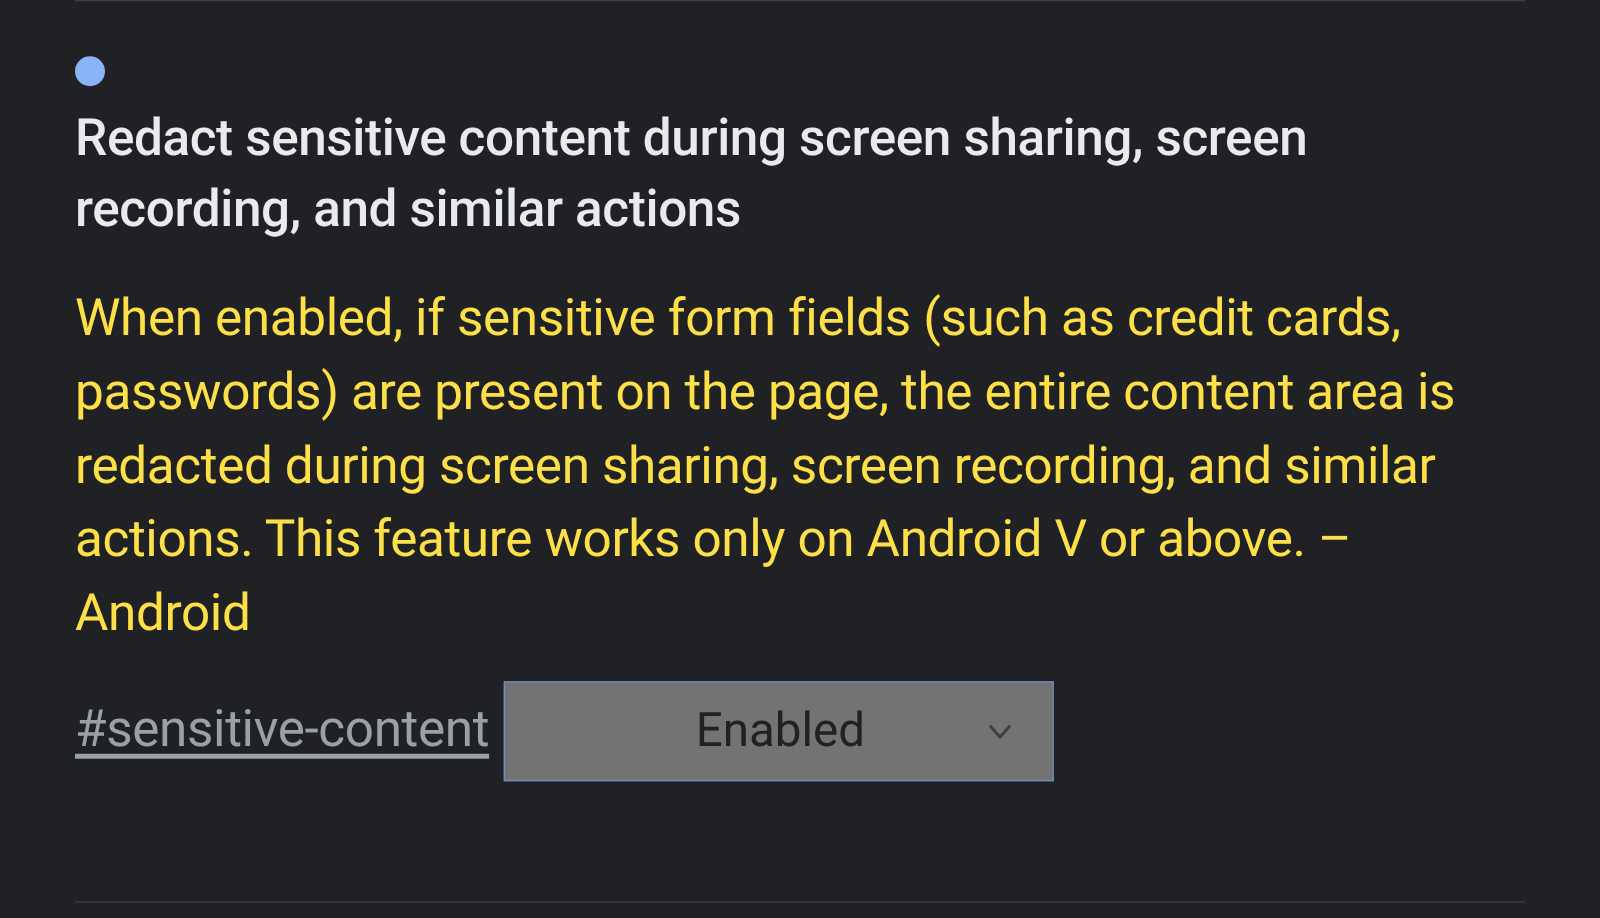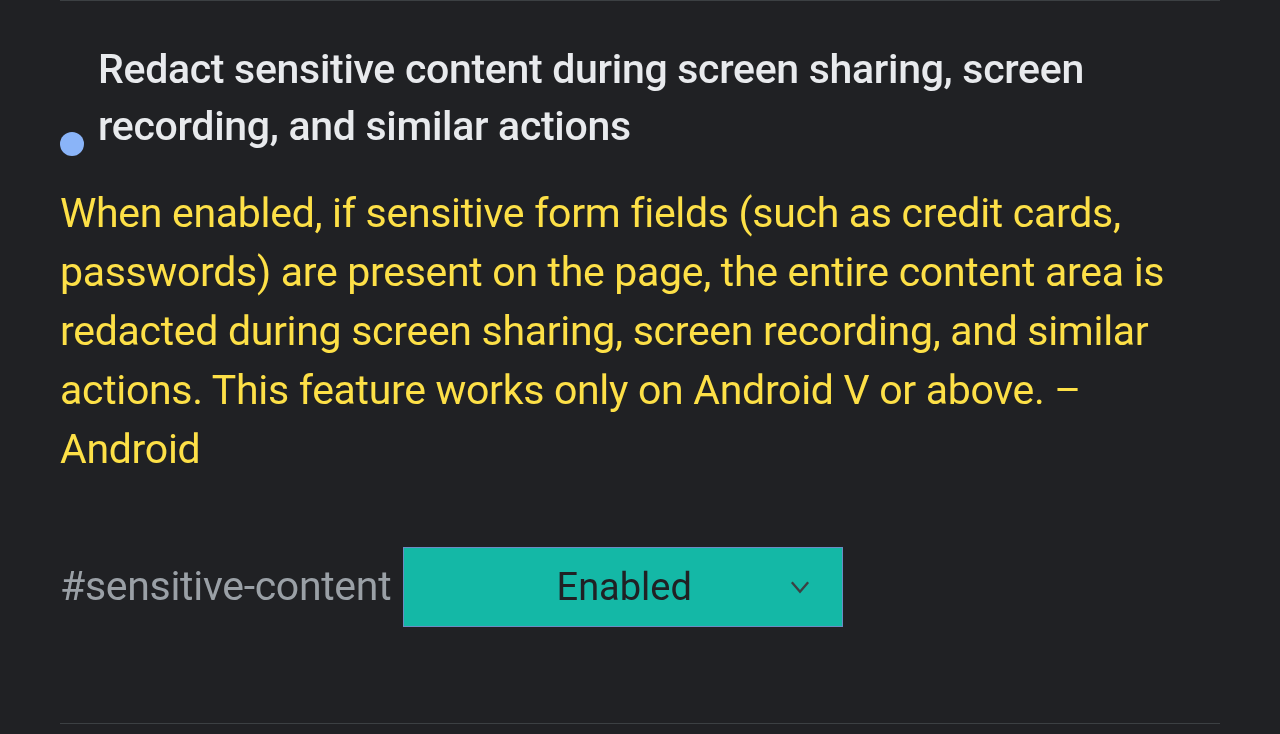--- a/index.html
+++ b/index.html
@@ -23,23 +23,24 @@
     }
     .divider-bottom {
       border-top: 1px solid #3c4043;
       margin-top: 45px;
     }
     .flag-item {
       max-width: 1160px;
     }
     .flag-header {
       display: flex;
-      align-items: flex-end;
+      align-items: flex-start;
       gap: 14px;
       margin-bottom: 28px;
+      flex-direction: column;
     }
     .status-dot {
       width: 24px;
       height: 24px;
       background-color: #8ab4f8;
       border-radius: 50%;
       flex-shrink: 0;
       margin-top: 4px;
     }
     .flag-title {
@@ -54,38 +55,38 @@
       font-size: 41px;
       font-weight: 400;
       line-height: 1.44;
       margin-bottom: 24px;
       letter-spacing: -0.3px;
     }
     .flag-hash {
       color: #9aa0a6;
       font-size: 41px;
       font-weight: 400;
+      text-decoration: underline;
       text-underline-offset: 6px;
       display: inline-block;
       margin-bottom: 68px;
       letter-spacing: -0.3px;
       cursor: pointer;
     }
     .dropdown {
       display: inline-flex;
       align-items: center;
       justify-content: space-between;
-      background-color: #14b8a6;
+      background-color: #737373;
       border: 1px solid #6b8cc4;
       width: 440px;
       height: 80px;
       padding: 0 28px 0 28px;
       cursor: pointer;
       margin-left: 8px;
-      margin-top: 44px;
     }
     .dropdown-label {
       color: #202124;
       font-size: 38px;
       font-weight: 400;
       flex: 1;
       text-align: center;
       padding-left: 30px;
     }
     .chevron-icon {

